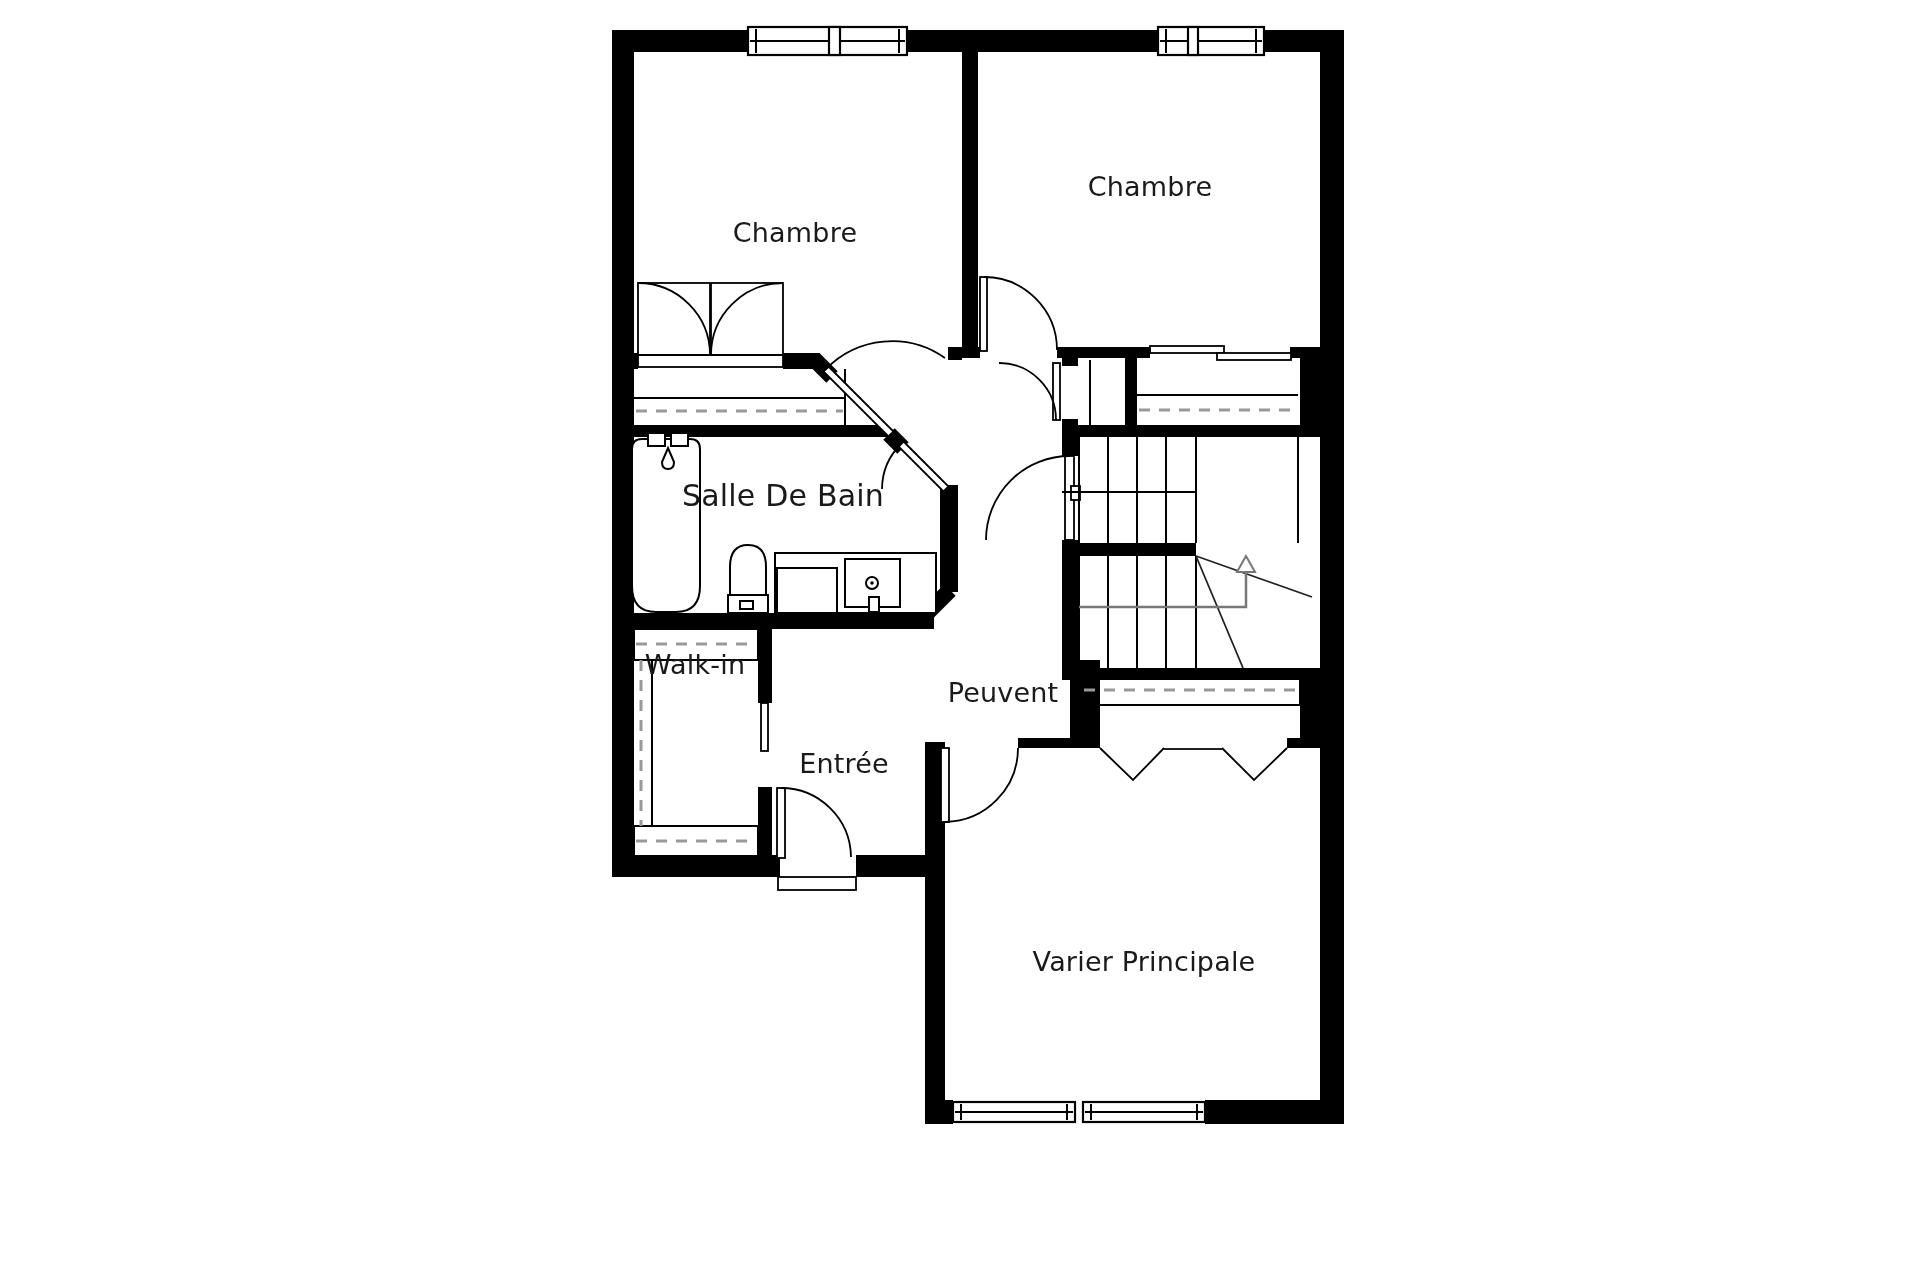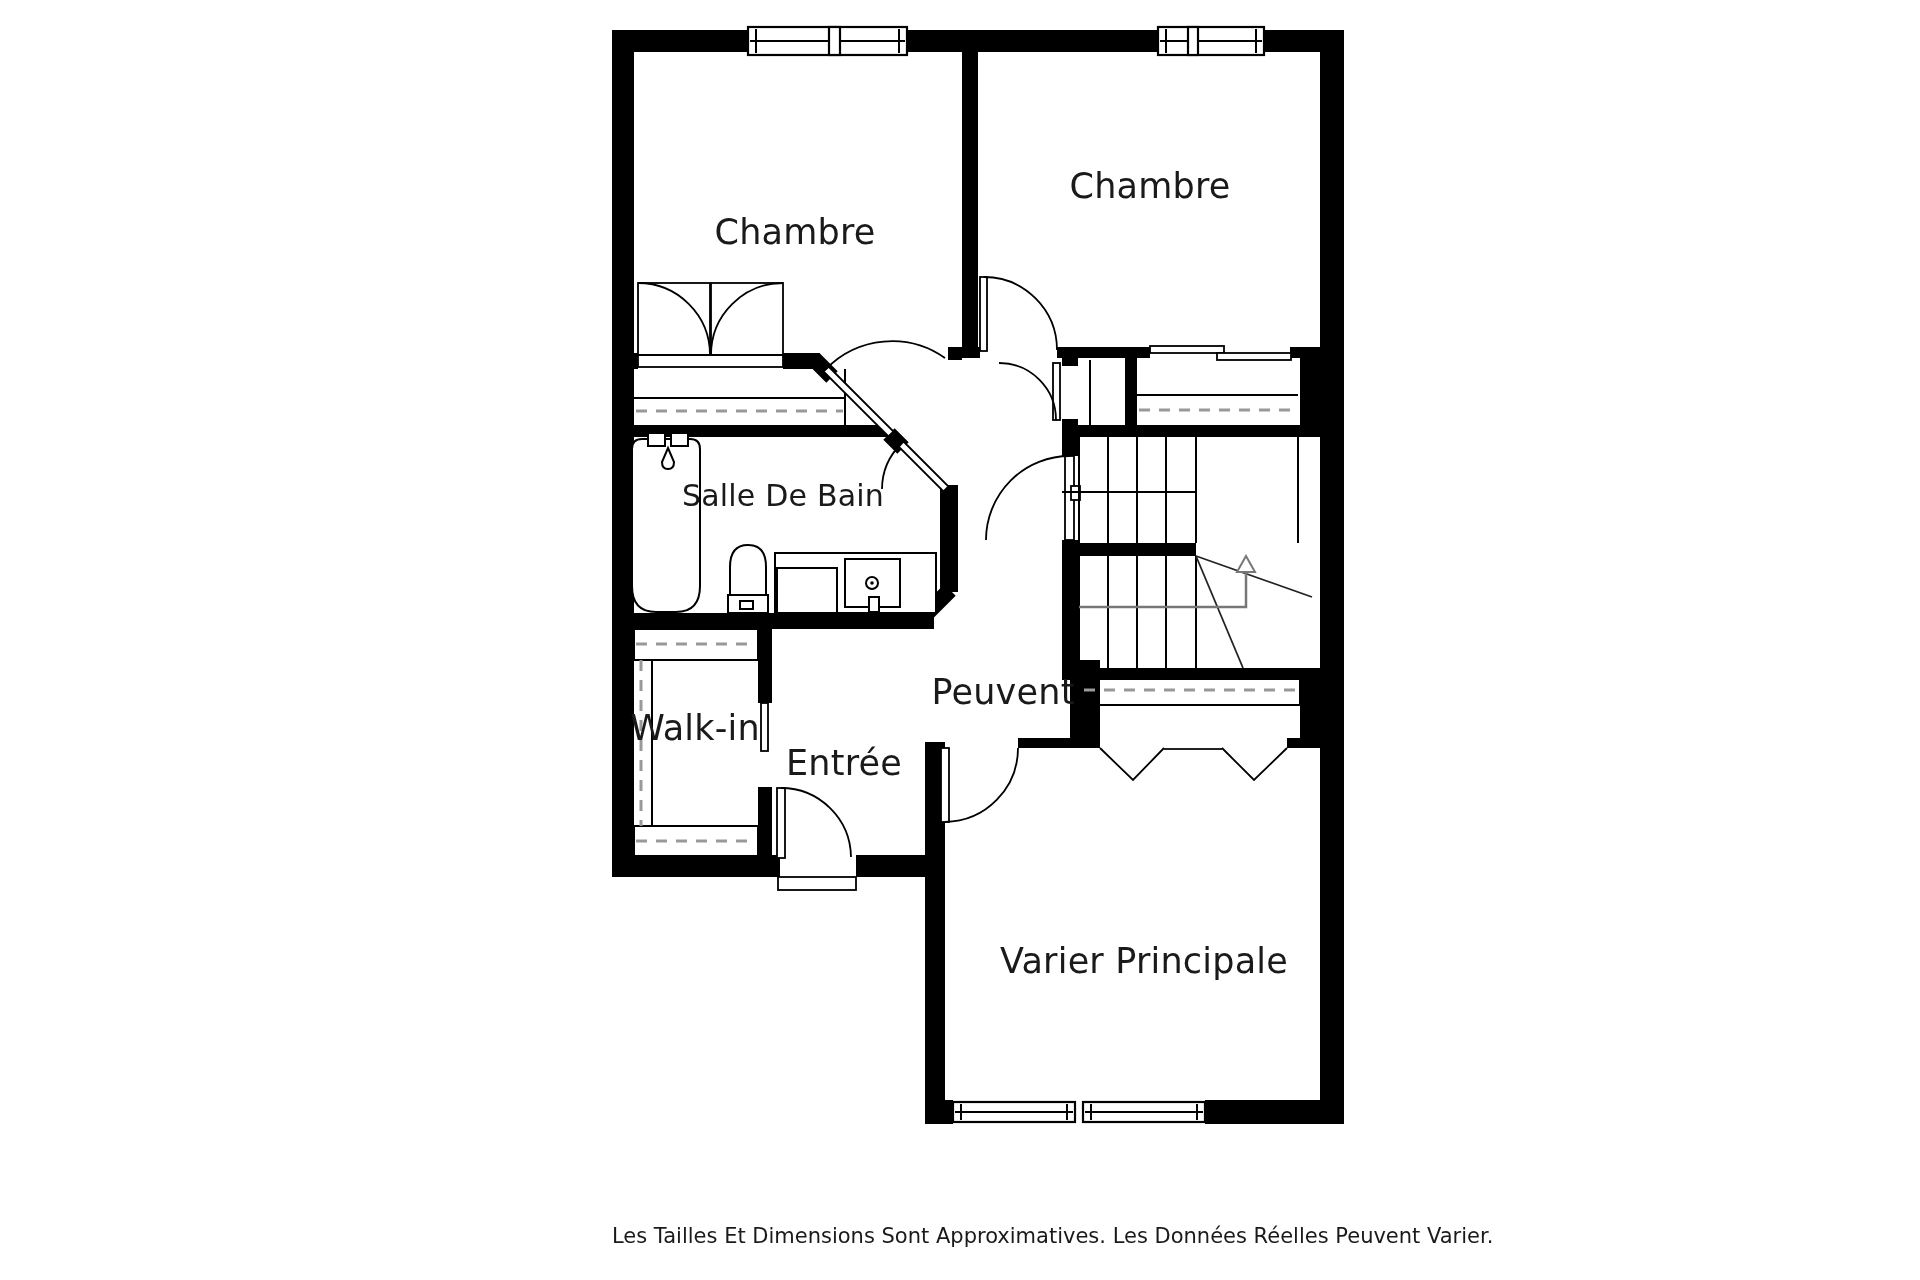--- a/index.html
+++ b/index.html
@@ -1,20 +1,20 @@
 <!DOCTYPE html>
 <html><head>
 <meta charset="utf-8">
 <style>
   html,body{margin:0;padding:0;background:#ffffff;}
   #canvas{position:relative;width:1920px;height:1280px;background:#ffffff;overflow:hidden;
           font-family:"DejaVu Sans","Liberation Sans",sans-serif;}
   #plan-svg{position:absolute;left:0;top:0;width:1920px;height:1280px;}
   .room-label{position:absolute;transform:translate(-50%,-50%);color:#1a1a1a;
-              font-size:35px;white-space:nowrap;letter-spacing:.2px;}
+              font-size:27px;white-space:nowrap;letter-spacing:.2px;}
   .small-label{font-size:30px;}
   #disclaimer{position:absolute;left:612px;top:1224px;width:744px;text-align:center;
               color:#1a1a1a;font-size:21px;white-space:nowrap;}
   .wall{fill:#000000;}
   .dwall{stroke:#000000;stroke-width:16;fill:none;}
   .thin{stroke:#000000;stroke-width:2;fill:none;}
   .frame{fill:#ffffff;stroke:#000000;stroke-width:2.2;}
   .leaf{fill:#ffffff;stroke:#000000;stroke-width:1.8;}
   .arc{fill:none;stroke:#000000;stroke-width:1.8;}
   .dash{stroke:#999999;stroke-width:3;stroke-dasharray:11 9;fill:none;}
@@ -242,19 +242,18 @@
         <circle class="fixture" cx="872" cy="583" r="6"></circle>
         <circle cx="872" cy="583" r="1.8" fill="#000000"></circle>
         <rect class="fixture" x="869" y="597" width="10" height="15"></rect>
       </g>
     </g>
   </svg>
 
   <div class="room-label" style="left:795px;top:232px">Chambre</div>
   <div class="room-label" style="left:1150px;top:186px">Chambre</div>
   <div class="room-label small-label" style="left:783px;top:495px">Salle De Bain</div>
-  <div class="room-label" style="left:695px;top:728px">Walk-in</div>
+  <div class="room-label" style="left:695px;top:664px">Walk-in</div>
   <div class="room-label" style="left:1003px;top:692px">Peuvent</div>
   <div class="room-label" style="left:844px;top:763px">Entrée</div>
   <div class="room-label" style="left:1144px;top:961px">Varier Principale</div>
 
-  <div id="disclaimer">Les Tailles Et Dimensions Sont Approximatives. Les Données Réelles Peuvent Varier.</div>
 </div>
 
 </body></html>

